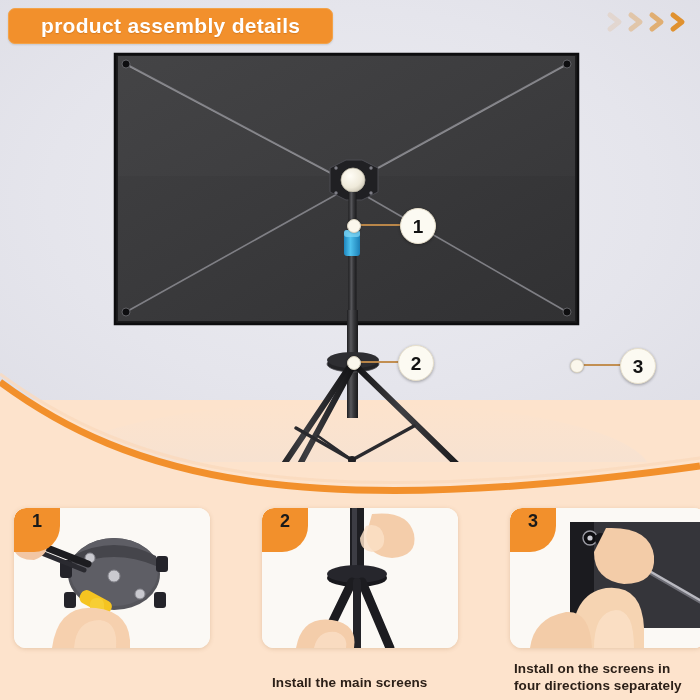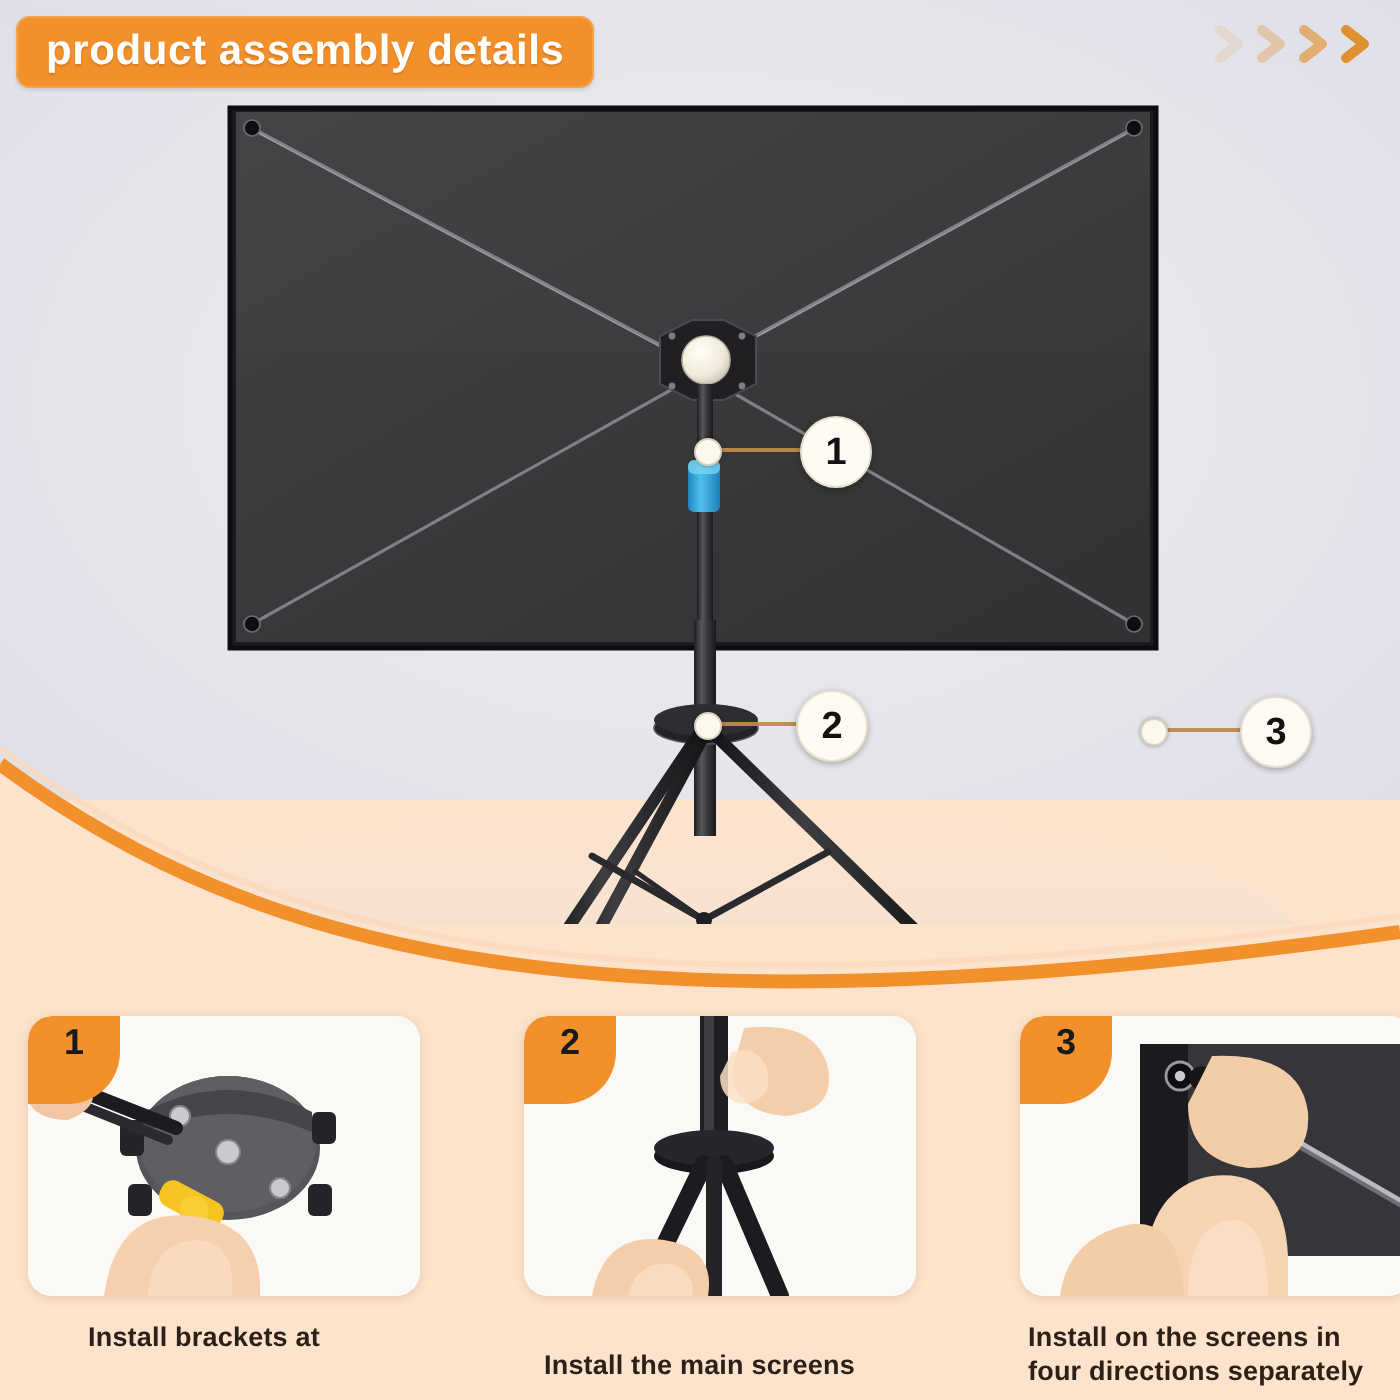--- a/index.html
+++ b/index.html
@@ -18,21 +18,21 @@
   
   .bottom-bg{position:absolute;left:0;top:400px;width:700px;height:300px;background:#FDE3CC;}
 
   
   .wave{position:absolute;left:0;top:370px;width:700px;height:160px;}
 
   
   .title-banner{
     position:absolute;left:8px;top:8px;height:34px;
     background:#F2902C;border-radius:7px;
-    display:flex;align-items:center;padding:0 14px;
+    display:flex;align-items:center;padding:0 32px;
     box-shadow:0 1px 2px rgba(0,0,0,.12);
     border:1px solid #F3A349;
   }
   .title-banner span{
     color:#FFFFFF;font-size:21px;font-weight:bold;letter-spacing:.3px;
     text-shadow:0 1px 1px rgba(140,70,0,.28);white-space:nowrap;
   }
 
   
   .chevrons{position:absolute;right:8px;top:8px;width:86px;height:28px;}
@@ -246,21 +246,20 @@
       </g>
 
       <path d="M38,140 Q44,96 82,100 Q118,104 116,140 Z" fill="#F6D0AE"></path>
       <path d="M60,140 Q62,112 86,112 Q104,114 102,140 Z" fill="#FADCC0" opacity=".8"></path>
     </svg>
     <div class="badge">
       <span>1</span>
     </div>
   </div>
   <div class="caption" style="left:44px;top:660px;">
-    <div>Install brackets at</div>
   </div>
 
   <div class="panel" style="left:262px;">
     <svg class="panel-photo" viewBox="0 0 196 140">
       <rect width="196" height="140" fill="#FBF9F5"></rect>
 
       <rect x="88" y="0" width="14" height="66" fill="#1E1E22"></rect>
       <rect x="90" y="0" width="5" height="66" fill="#4A4A52" opacity=".7"></rect>
 
       <ellipse cx="95" cy="70" rx="30" ry="9" fill="#18181C"></ellipse>

